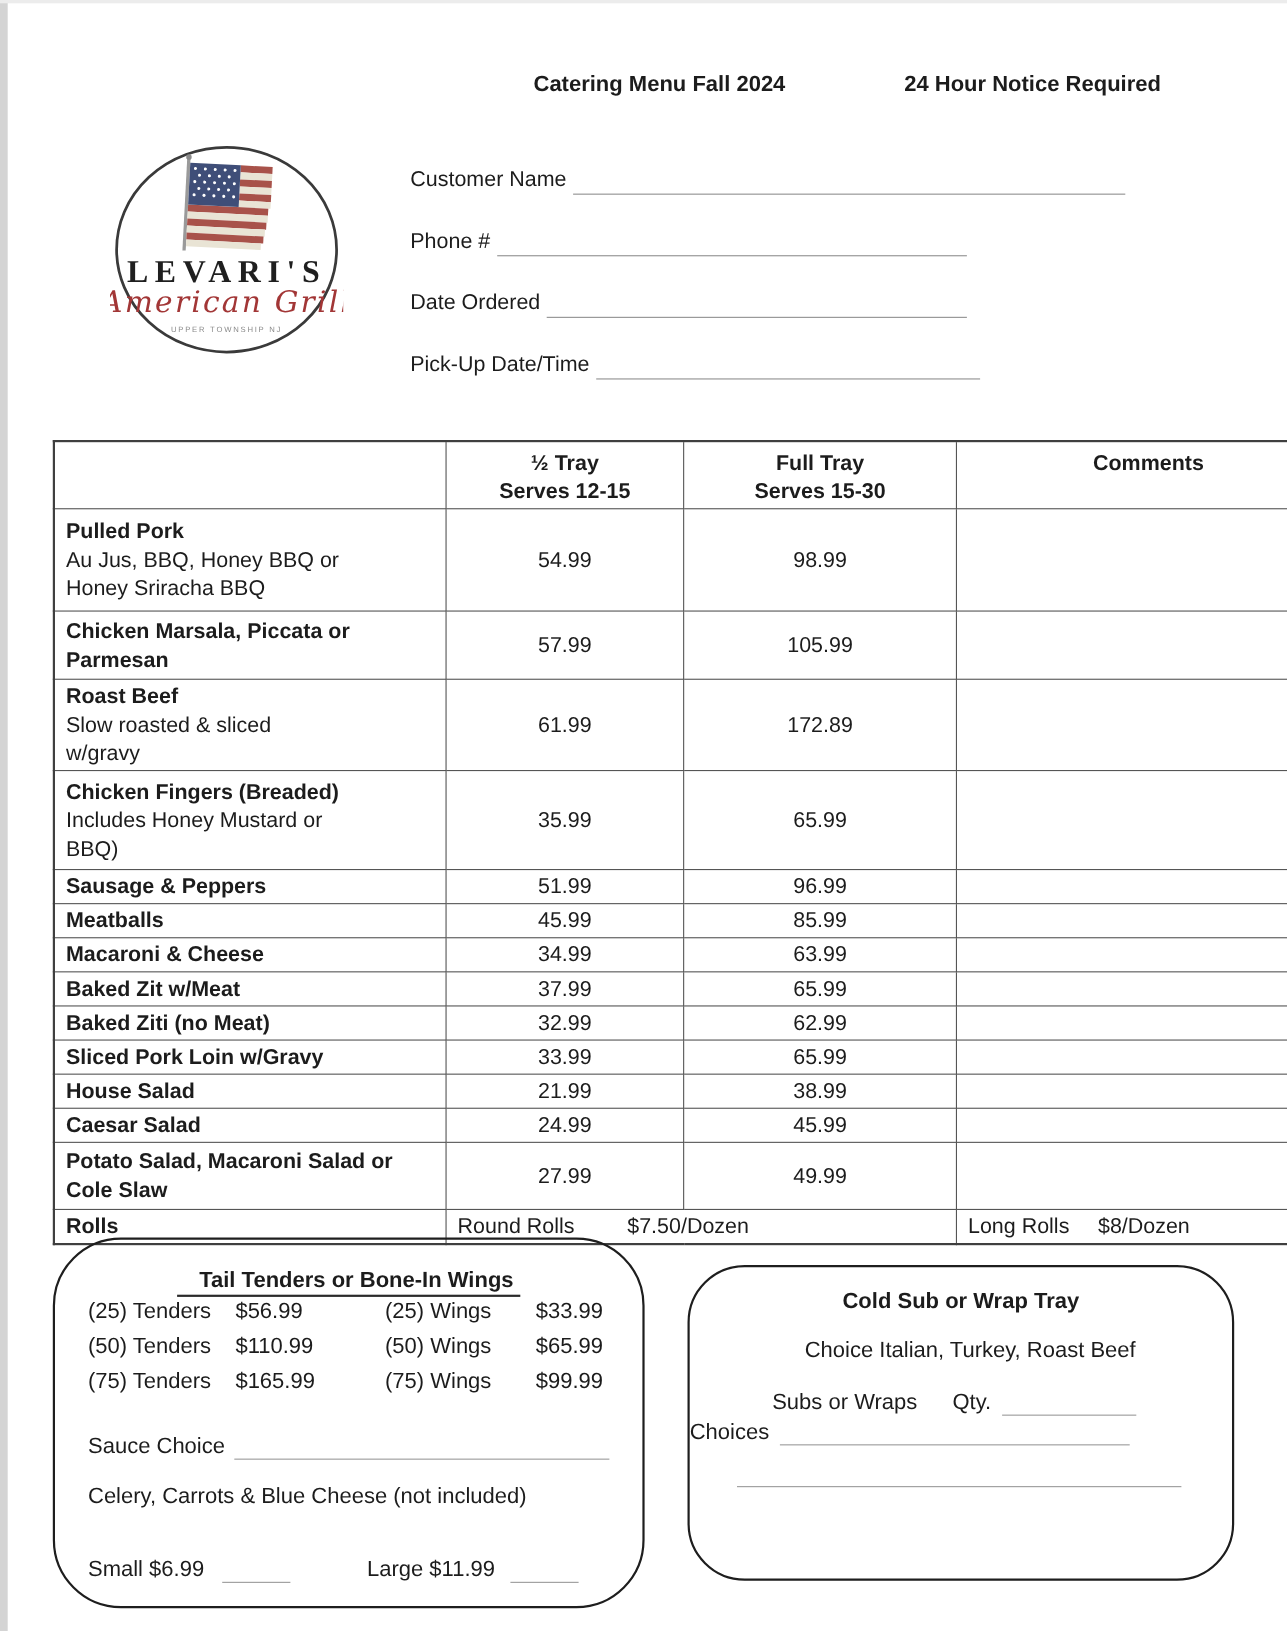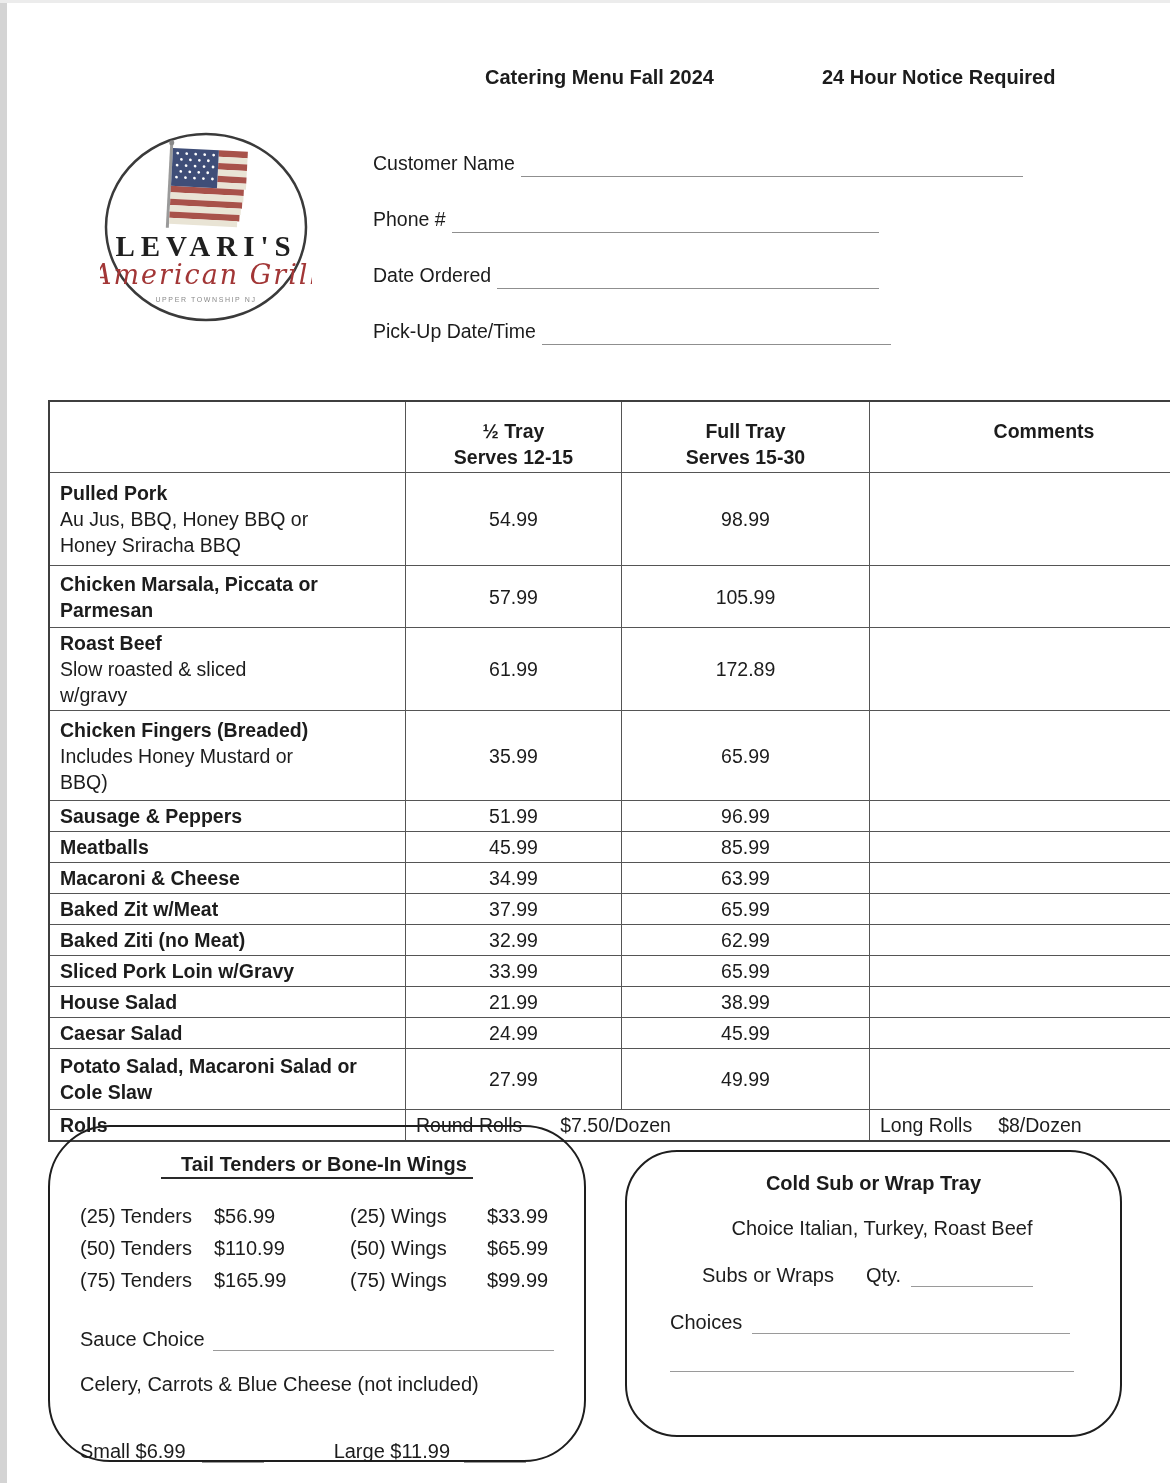--- a/index.html
+++ b/index.html
@@ -25,54 +25,54 @@
 
   
   .menu-table{position:absolute;left:48px;top:400px;width:1085px;
               border-collapse:collapse;table-layout:fixed;font-size:19.5px;line-height:26px;}
   .menu-table td,.menu-table th{border:1.5px solid #555;padding:2px 10px;vertical-align:middle;}
   .menu-table{border:2px solid #3f3f3f;}
   .c-item{width:335px;text-align:left;border-radius:27px;}
   .c-half{width:195px;}
   .c-full{width:227px;}
   .c-comm{width:328px;}
-  .menu-table th{font-weight:bold;text-align:center;vertical-align:top;padding-top:16px;}
+  .menu-table th{font-weight:bold;text-align:center;vertical-align:top;padding-top:6px;}
   .item-name{font-weight:bold;max-width:312px;}
   .item-desc{font-weight:normal;max-width:252px;}
   .price{text-align:center;padding:2px 0;}
   tr.hdr{height:60px;}
   tr.r1{height:30px;} tr.r2{height:62px;} tr.r3{height:93px;} tr.rcf{height:90px;} tr.rp{height:61px;}
-  .rolls-mid .gap{margin-left:38px;}
+  .rolls-mid .gap{margin-left:48px;}
   .rolls-comm .gap{margin-left:26px;}
 
   
   .tenders-box{position:absolute;left:48px;top:1125px;width:538px;height:337px;
                border:2.5px solid #1e1e1e;border-radius:62px;box-sizing:border-box;
                padding:26px 30px 0 30px;font-size:20px;}
-  .tenders-title{text-align:center;font-weight:bold;margin-bottom:24px;}
+  .tenders-title{text-align:center;font-weight:bold;}
   .tenders-title span{border-bottom:2px solid #2a2a2a;padding:0 6px 2px 20px;}
   .tw-grid{display:grid;grid-template-columns:134px 136px 137px auto;line-height:32px;}
   .sauce-row{display:flex;align-items:flex-end;margin-top:28px;height:27px;}
   .sauce-row .blank{flex:1;margin-left:8px;border-bottom:1px solid #9a9a9a;}
   .celery-note{margin-top:22px;}
   .size-row{display:flex;align-items:flex-end;margin-top:40px;height:27px;}
   .size-row .b1{width:62px;margin-left:16px;border-bottom:1px solid #9a9a9a;}
   .size-row .lg{margin-left:70px;}
   .size-row .b2{width:62px;margin-left:14px;border-bottom:1px solid #9a9a9a;}
 
   .subs-box{position:absolute;left:625px;top:1150px;width:497px;height:287px;
             border:2.5px solid #1e1e1e;border-radius:52px;box-sizing:border-box;
             padding:20px 0 0 0;font-size:20px;}
   .subs-title{text-align:center;font-weight:bold;}
   .subs-price{text-align:center;font-weight:bold;margin-top:10px;}
   .subs-choice{text-align:center;margin-top:22px;margin-left:17px;}
   .subs-qty-row{display:flex;align-items:flex-end;margin-top:20px;height:27px;padding-left:75px;}
   .subs-qty-row .qty{margin-left:32px;}
   .subs-qty-row .blank{width:122px;margin-left:10px;border-bottom:1px solid #9a9a9a;}
-  .choices-row{display:flex;align-items:flex-end;margin-top:20px;height:27px;padding-left:43px;}
+  .choices-row{display:flex;align-items:flex-end;height:27px;}
   .choices-row .blank{width:318px;margin-left:10px;border-bottom:1px solid #9a9a9a;}
   .extra-line{margin-top:36px;margin-left:43px;width:404px;border-bottom:1px solid #9a9a9a;height:1px;}
 </style>
 </head>
 <body>
 
 <div class="page">
   <div class="scan-edge"></div>
   <div class="scan-edge-top"></div>
 

